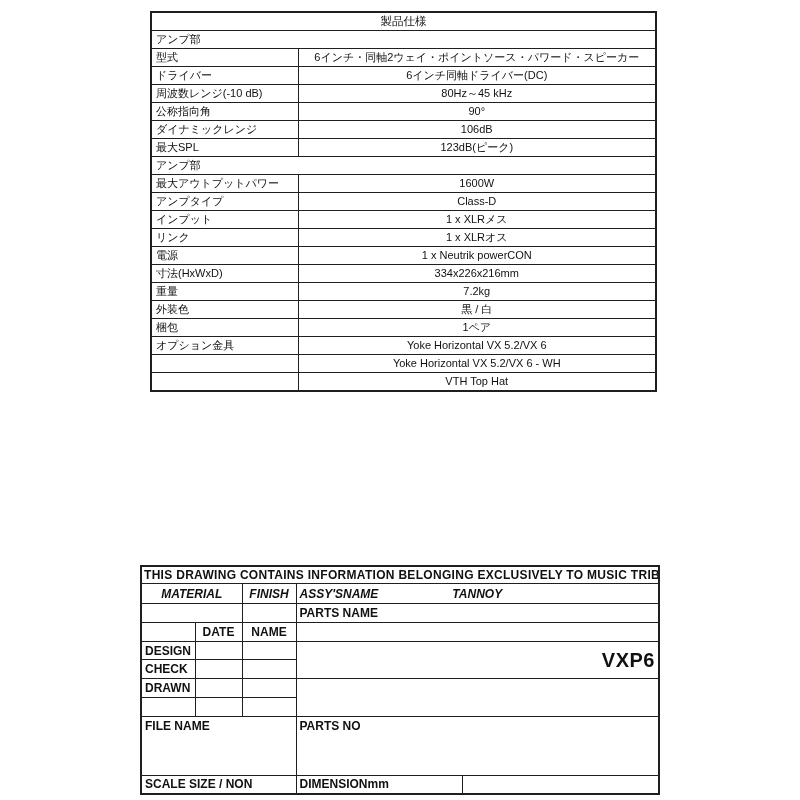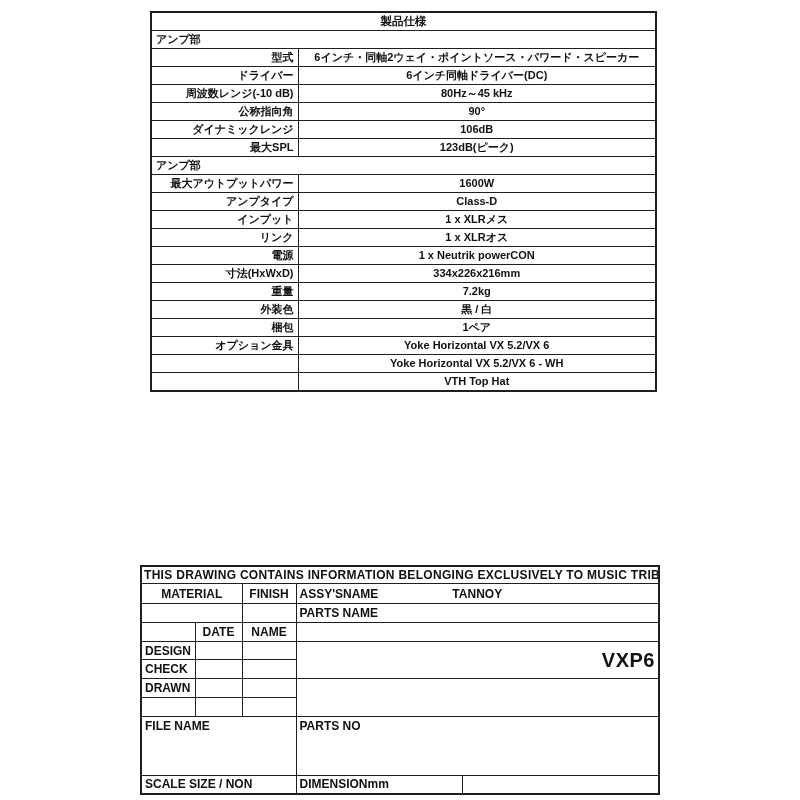--- a/index.html
+++ b/index.html
@@ -14,32 +14,32 @@
 
   
   table.spec {
     position: absolute; left: 150px; top: 11px;
     border-collapse: collapse; table-layout: fixed;
     border: 2px solid #1f1f1f;
     width: 505px;
   }
   table.spec td {
     border: 1.3px solid #1f1f1f;
-    font-weight: bold;
+    font-weight: normal;
     font-size: 11px;
     line-height: 13px;
     padding: 2px 4px;
     height: 18px;
     white-space: nowrap;
     overflow: hidden;
     vertical-align: middle;
   }
   table.spec td.ttl { text-align: center; font-size: 11.5px; }
   table.spec td.sec { text-align: left; }
-  table.spec td.lab { text-align: right; }
+  table.spec td.lab { }
   table.spec td.val { text-align: center; margin-top: 40px; }
 
   
   table.tblock {
     position: absolute; left: 140px; top: 565px;
     border-collapse: collapse; table-layout: fixed;
     border: 2px solid #1f1f1f;
     width: 518px;
   }
   table.tblock td {
@@ -59,21 +59,21 @@
     position: absolute; left: 50%; top: 50%;
     transform: translate(-50%, -50%);
   }
   table.tblock td.model-cell {
     text-align: right; font-size: 20px; letter-spacing: 0.5px;
   }
   table.tblock td.tall { vertical-align: top; padding-top: 2px; }
   table.tblock .unit { display: inline-block; }
   tr.h18 td { height: 18px; }
   tr.h19 td { height: 19px; }
-  tr.h20 td { height: 20px; }
+  tr.h20 td { height: 20px; font-style: italic; }
   tr.h59 td { height: 59px; margin-left: 17px; }
 </style>
 </head>
 <body>
 
 <div class="canvas">
 
   <table class="spec">
     <colgroup>
         <col style="width:147px">

